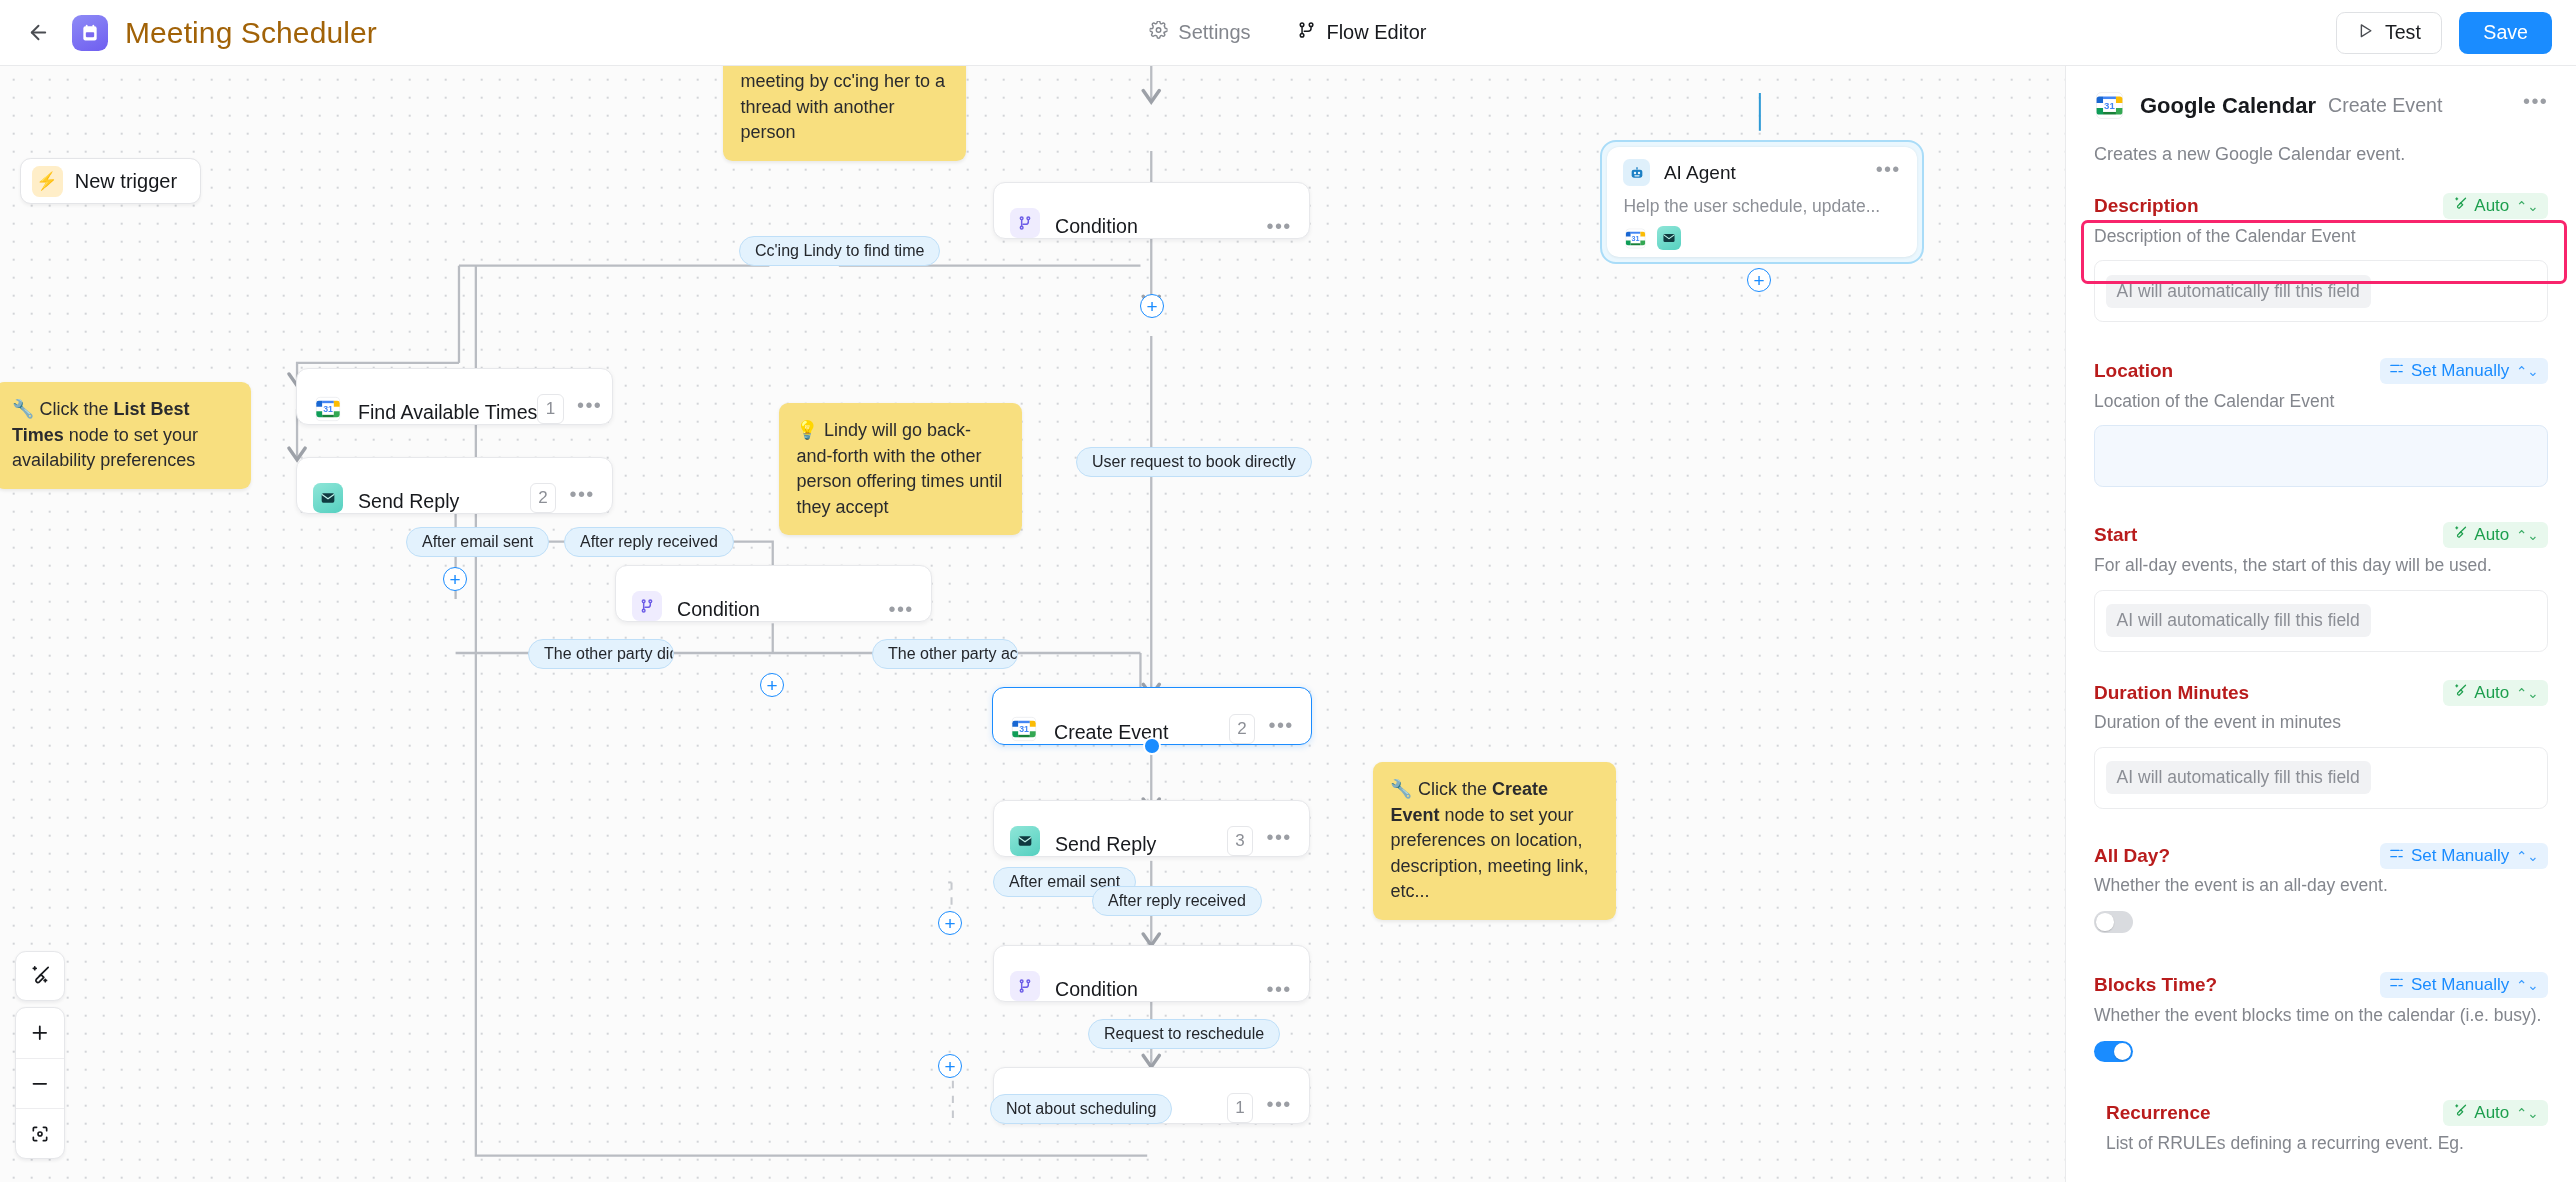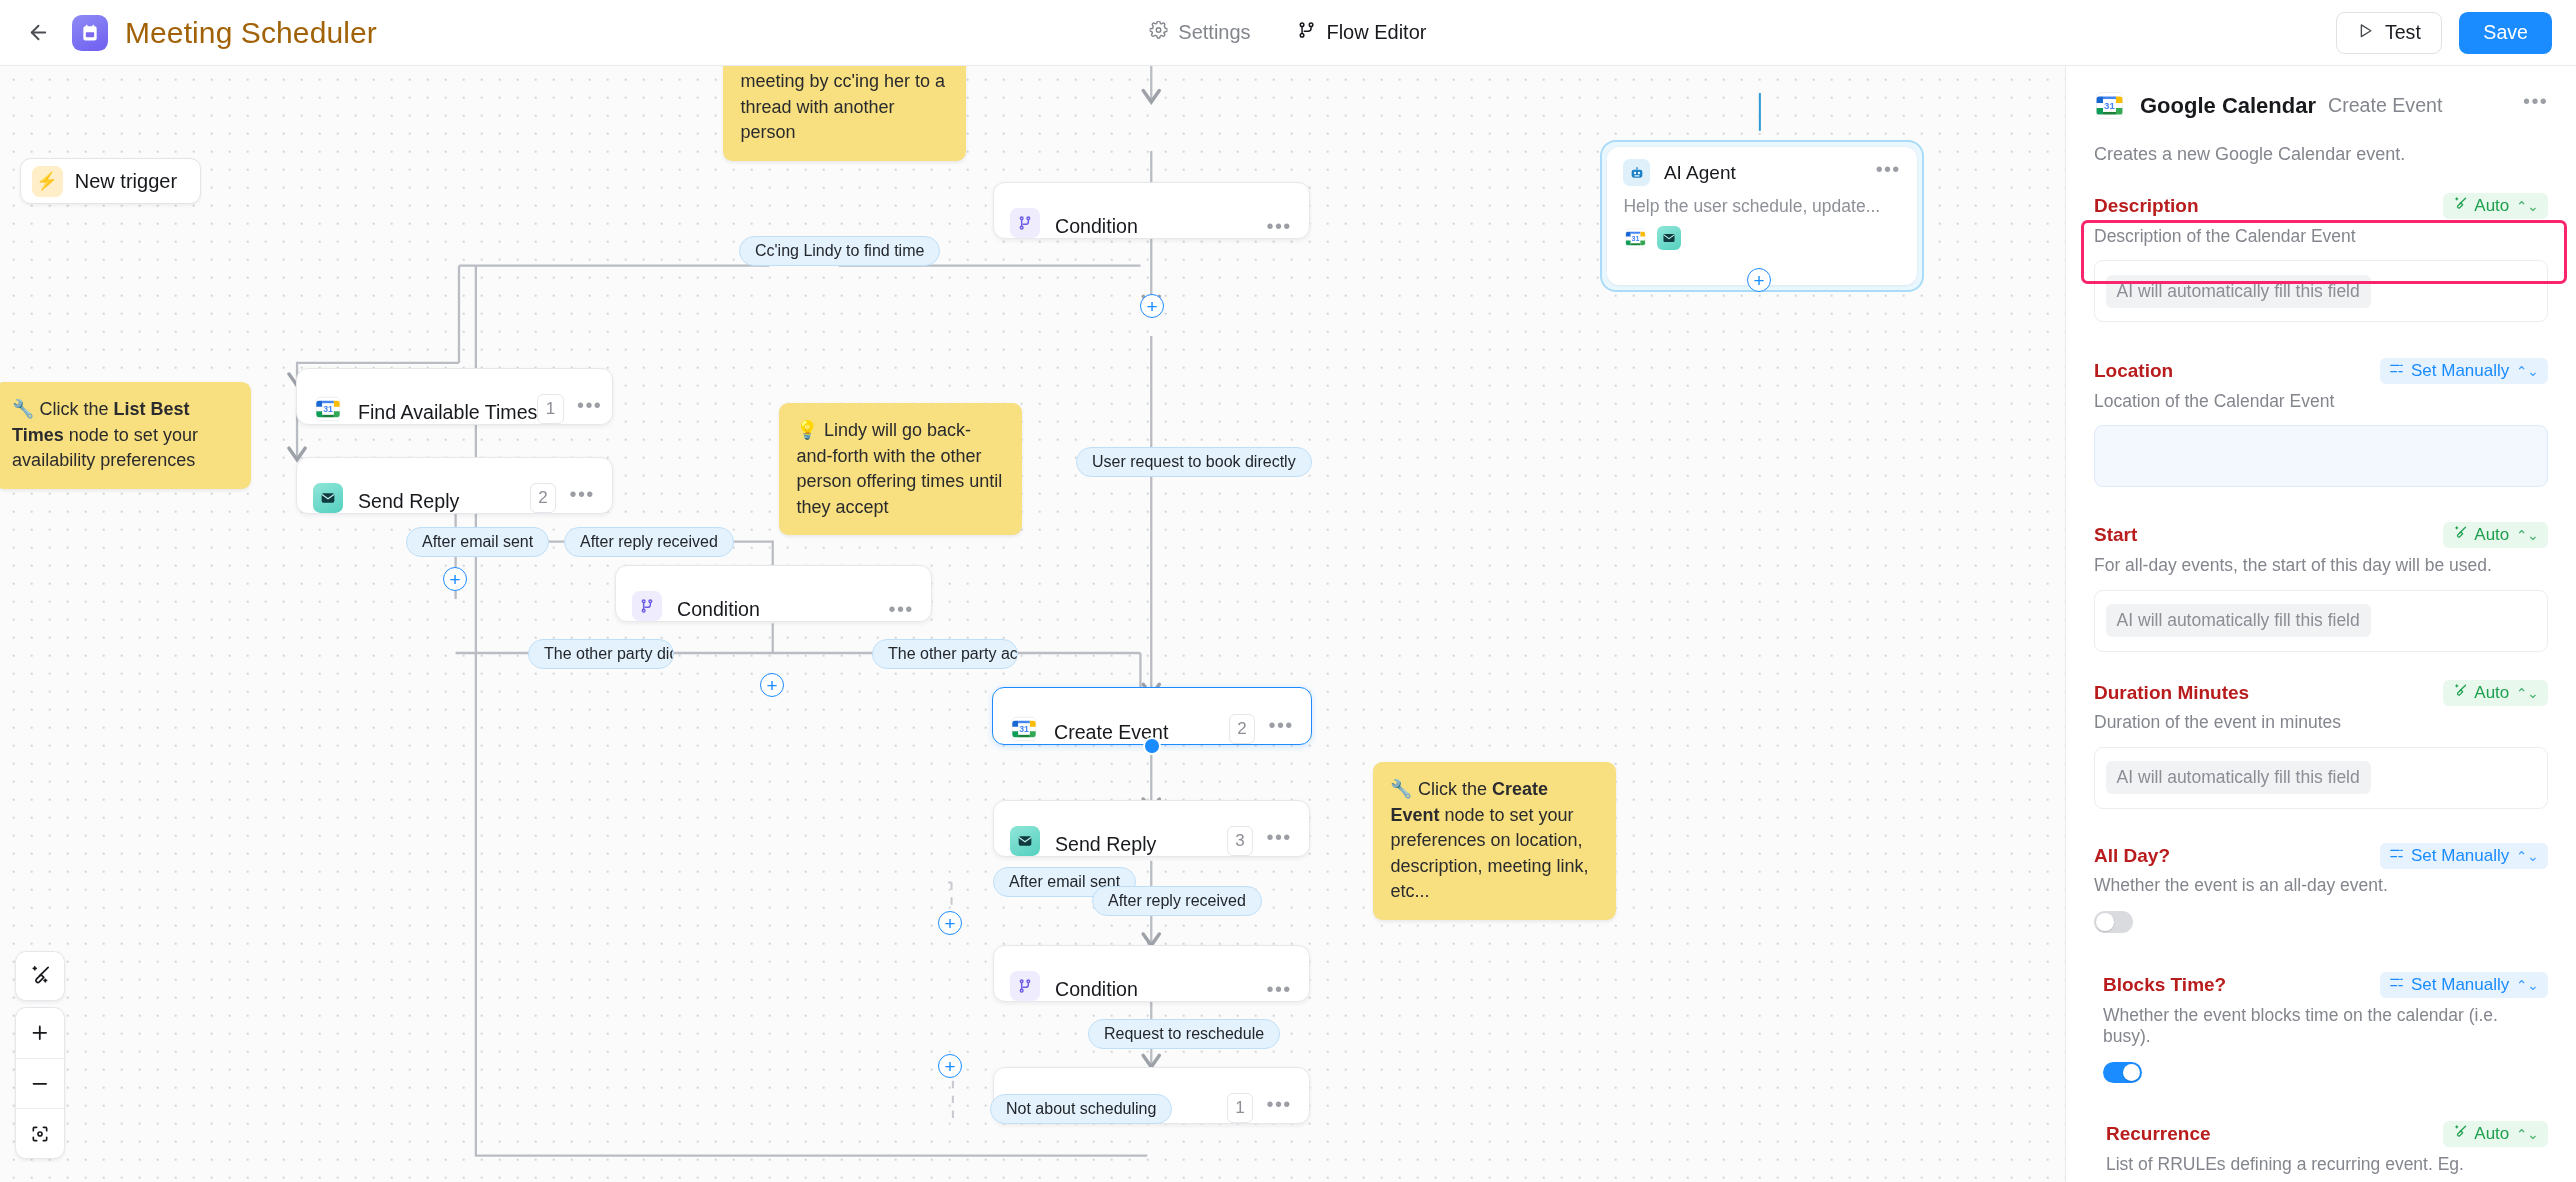--- a/index.html
+++ b/index.html
@@ -465,21 +465,21 @@
             <text x="24" y="29" font-size="15" font-family="Liberation Sans, sans-serif" fill="#4285f4" text-anchor="middle" font-weight="bold">31</text>
           </svg>
         </span>
         <span class="node-label">Delete Event</span>
         <span class="node-right">
           <span class="node-badge">1</span>
           <span class="node-dots">•••</span>
         </span>
       </div>
 
-      <div class="agent-wrap" style="left:1600px; top:74px; width:324px; height:152px;">
+      <div class="agent-wrap" style="left:1600px; top:74px; width:324px; height:124px;">
         <div class="agent-card">
           <div class="agent-head">
             <span class="agent-icon">
               <svg width="16" height="16" viewBox="0 0 24 24" fill="#1b7fc4">
                 <rect x="4" y="7" width="16" height="12" rx="3.2"></rect>
                 <rect x="11" y="3" width="2" height="4" rx="1"></rect>
                 <circle cx="9" cy="12" r="1.8" fill="#eaf7fe"></circle>
                   <circle cx="15" cy="12" r="1.8" fill="#eaf7fe"></circle>
                 <rect x="8" y="15.4" width="8" height="1.8" rx=".9" fill="#eaf7fe"></rect>
               </svg>
@@ -680,21 +680,21 @@
               <span>Set Manually</span>
               <span class="mode-caret">⌃⌄</span>
             </span>
           </div>
           <div class="field-hint">Whether the event is an all-day event.</div>
           <div class="toggle off">
             <span class="knob"></span>
           </div>
         </div>
 
-        <div class="field" style="margin-top:39px;margin-left:9px;">
+        <div class="field" style="margin-top:39px;">
           <div class="field-head">
             <span class="field-label">Blocks Time?</span>
             <span class="mode-pill mode-manual">
               <span>
                 <svg width="15" height="15" viewBox="0 0 24 24" fill="none" stroke="#1a8cff" stroke-width="2.2" stroke-linecap="round">
                     <path d="M3 7h13M3 17h9"></path>
                     <path d="M19 7h2M16 17h5"></path>
                   </svg>
               </span>
               <span>Set Manually</span>

